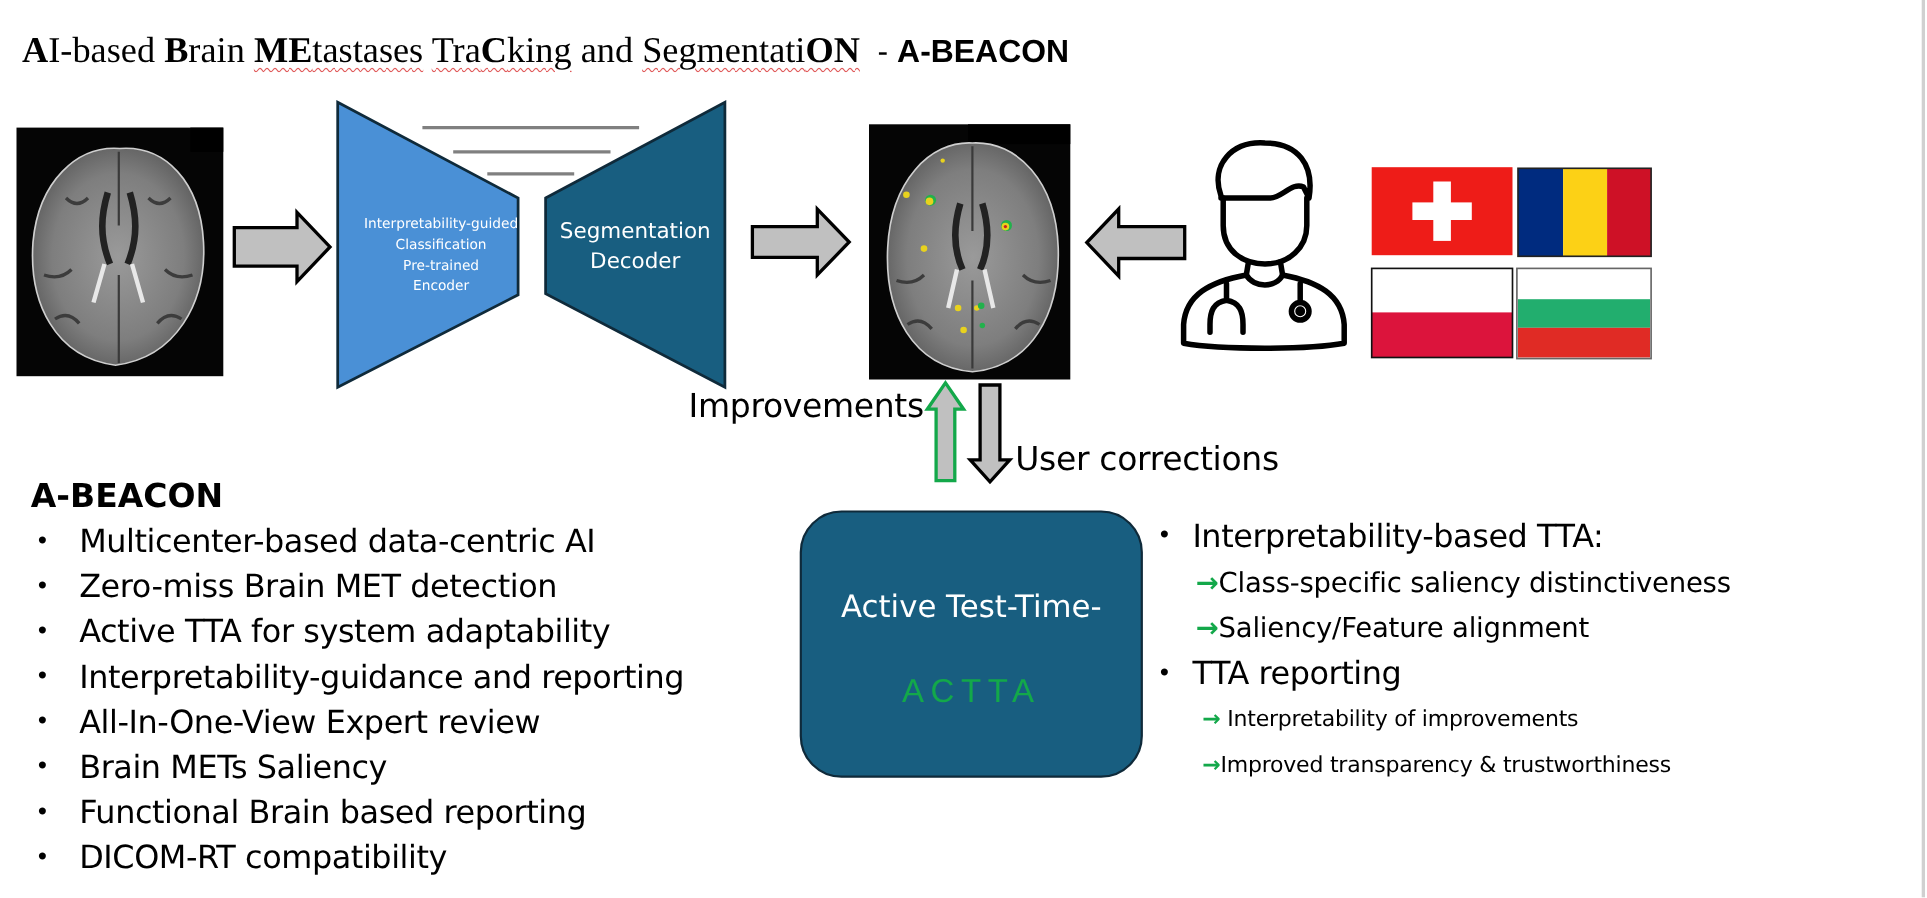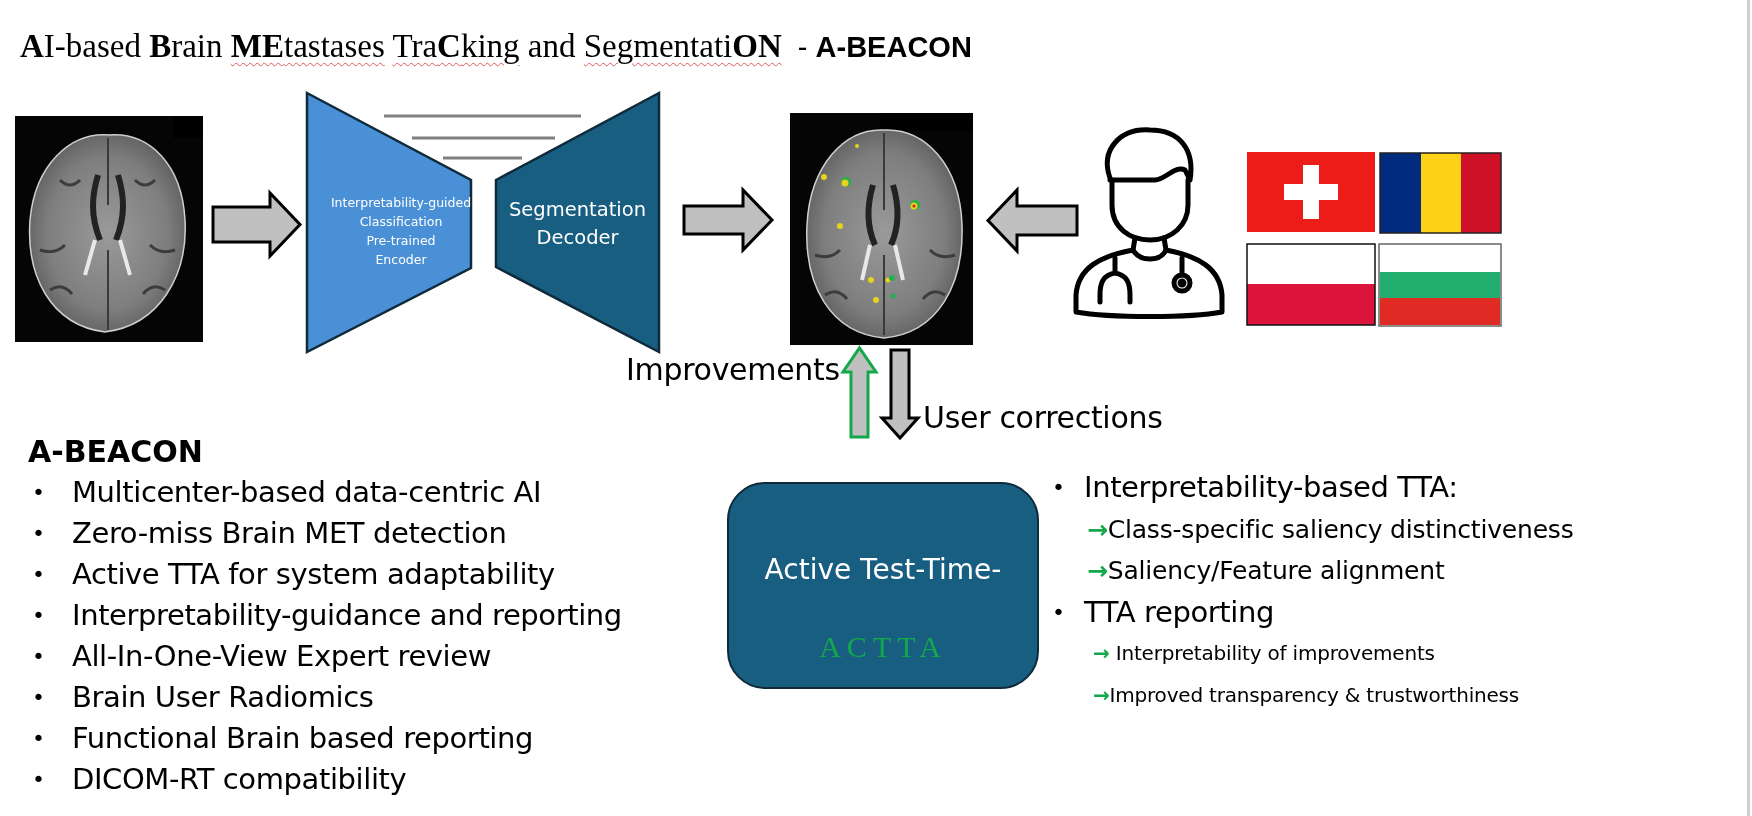--- a/index.html
+++ b/index.html
@@ -7,23 +7,23 @@
   .abs { position:absolute;text-align:center; }
   #title { left:20px; top:26px; white-space:nowrap; font-family:"Liberation Serif", serif; font-size:33px; line-height:40px; }
   #title .b { font-weight:bold; }
   #title .sq { text-decoration:underline wavy #e05a5a; text-decoration-thickness:1px; text-underline-offset:5px; }
   #title .sans { font-family:"Liberation Sans", sans-serif; font-size:29px; }
   #title .sans b { font-weight:bold; }
   svg#diagram { position:absolute; left:0; top:0; }
   .enc-text { position:absolute; left:307px; width:188px; top:193px; text-align:center; color:#fff; font-size:12.5px; line-height:19px; font-family:"DejaVu Sans", sans-serif; }
   .dec-text { position:absolute; left:496px; width:163px; top:196px; text-align:center; color:#fff; font-size:19.5px; line-height:28px; font-family:"DejaVu Sans", sans-serif; }
   .lbl { position:absolute; font-size:30px; white-space:nowrap; font-family:"DejaVu Sans", sans-serif; font-weight:normal; letter-spacing:-0.3px; }
-  #actta-box { position:absolute; left:727px; top:482px; width:312px; height:207px; background:#185e80; border:2px solid #0f2a3a; border-radius:38px; box-sizing:border-box; }
+  #actta-box { position:absolute; left:727px; top:464px; width:312px; height:243px; background:#185e80; border:2px solid #0f2a3a; border-radius:38px; box-sizing:border-box; }
   .actta-title { position:absolute; left:0; right:0; top:64px; text-align:center; color:#fff; font-size:28px; line-height:43px; font-family:"DejaVu Sans", sans-serif; }
-  .actta-acr { position:absolute; left:0; right:0; top:146px; text-align:center; color:#13a84a; font-size:30px; letter-spacing:6px; font-family:Liberation Serif, serif; }
+  .actta-acr { position:absolute; left:0; right:0; top:146px; text-align:center; color:#13a84a; font-size:30px; letter-spacing:6px; font-family:Liberation Sans, sans-serif; }
   #left-list { position:absolute; left:28px; top:432px; }
   #left-list .hdr { font-weight:bold; font-size:30px; line-height:40px; font-family:"DejaVu Sans", sans-serif; }
   #left-list .item { position:relative; height:41px; font-size:29px; line-height:41px; white-space:nowrap; font-family:"DejaVu Sans", sans-serif; letter-spacing:-0.4px; }
   #left-list .item .bul { position:absolute; left:4px; font-size:22px; }
   #left-list .item .txt { position:absolute; left:44px;text-align:right; }
   #right-list { position:absolute; left:1048px; top:467px; font-family:"DejaVu Sans", sans-serif; }
   #right-list .row { position:relative; height:41.5px; white-space:nowrap; }
   #right-list .bul { position:absolute; left:4px; font-size:22px; line-height:41px; }
   #right-list .main { position:absolute; left:36px; font-size:29px; line-height:41px; letter-spacing:-0.4px; }
   #right-list .sub { position:absolute; font-size:25px; line-height:41px; letter-spacing:-0.2px; }
@@ -175,21 +175,21 @@
       <div class="item">
         <span class="bul">•</span>
         <span class="txt">Interpretability-guidance and reporting</span>
       </div>
       <div class="item">
         <span class="bul">•</span>
         <span class="txt">All-In-One-View Expert review</span>
       </div>
       <div class="item">
         <span class="bul">•</span>
-        <span class="txt">Brain User Radiomics</span>
+        <span class="txt">Brain METs Saliency</span>
       </div>
       <div class="item">
         <span class="bul">•</span>
         <span class="txt">Functional Brain based reporting</span>
       </div>
       <div class="item">
         <span class="bul">•</span>
         <span class="txt">DICOM-RT compatibility</span>
       </div>
     </div>

